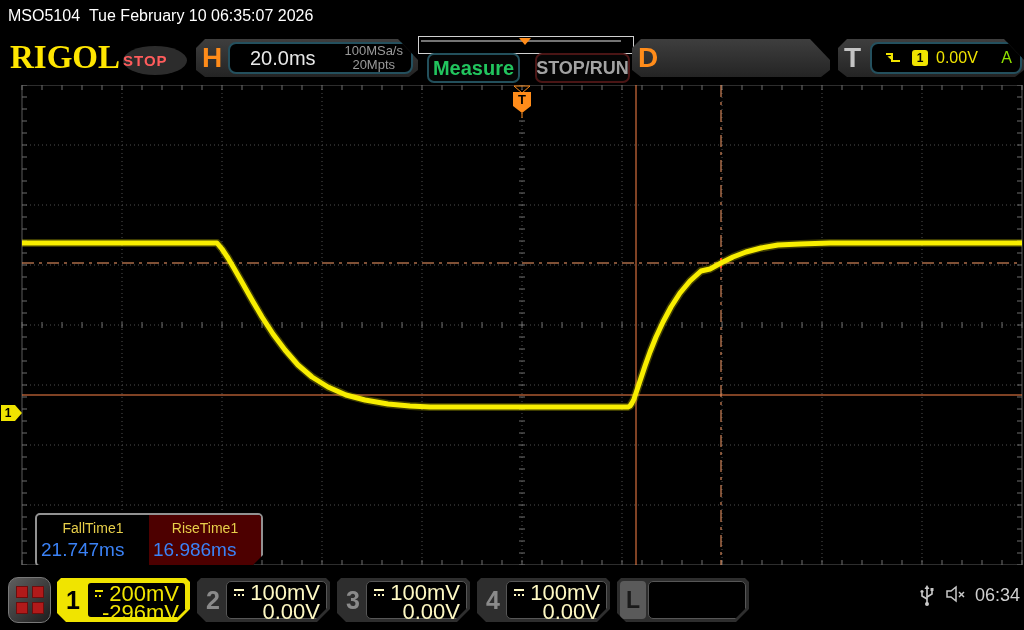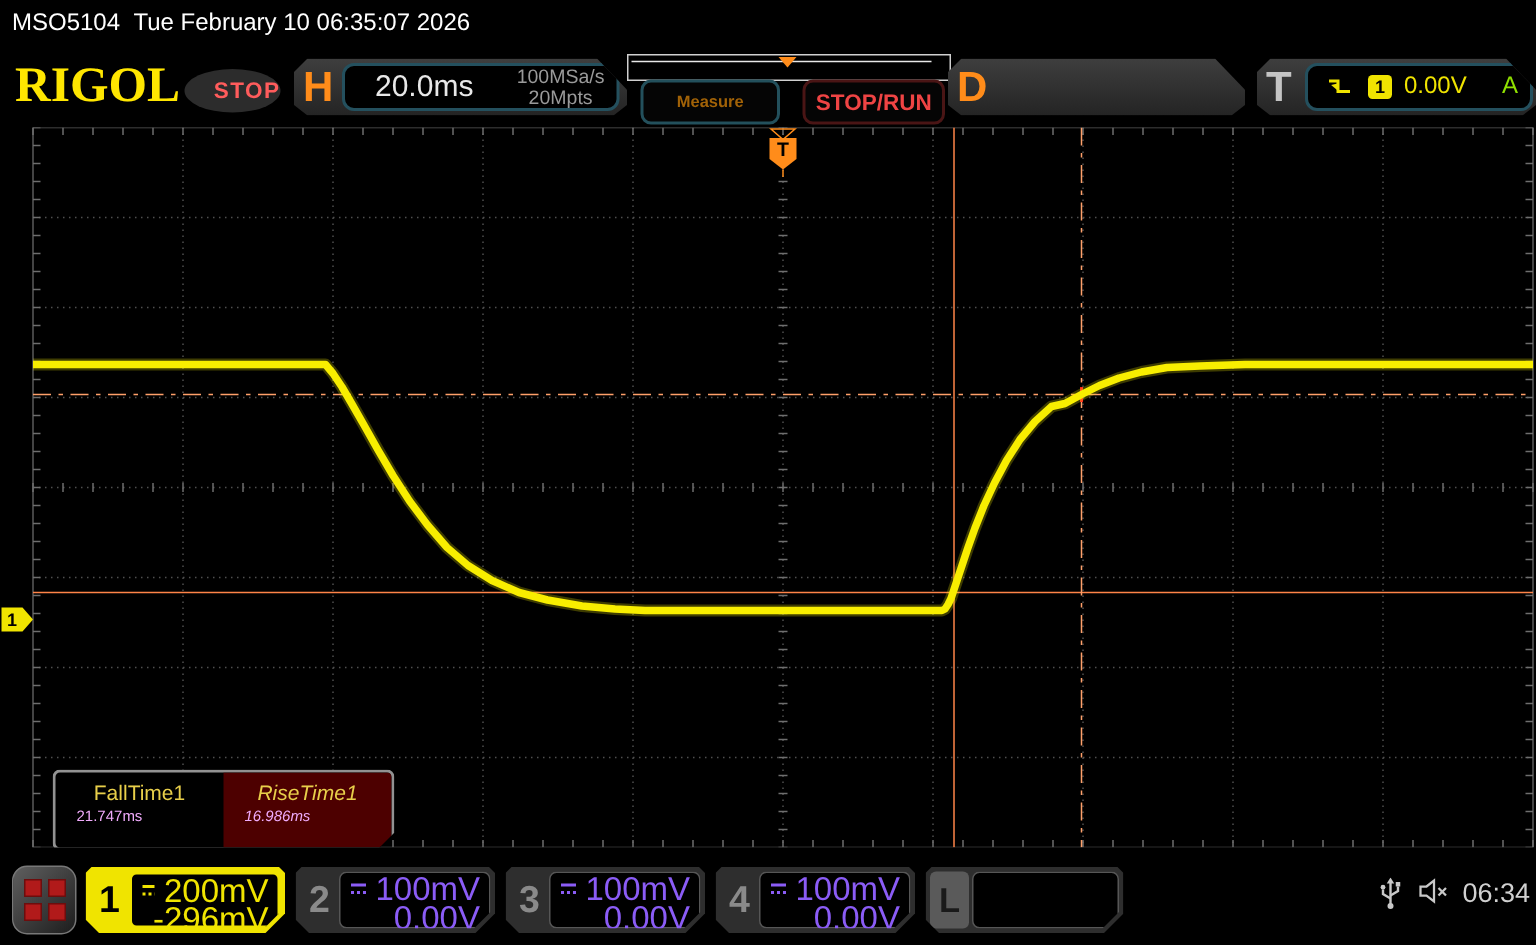--- a/index.html
+++ b/index.html
@@ -9,21 +9,21 @@
 
   
   #titlebar{left:0;top:0;width:836px;height:33px;background:#000;}
   #titlebar .txt{left:8px;top:7px;font-size:16px;color:#fff;white-space:pre;}
 
   
   #header{left:0;top:33px;width:1024px;height:50px;background:#000;}
   #logo{left:10px;top:6px;font-family:"Liberation Serif",serif;font-weight:bold;
         font-size:33px;color:#ffe600;letter-spacing:0px;}
   #stop-badge{left:123px;top:13px;width:64px;height:29px;background:#2c2c2c;
-        border-radius:50%;display:flex;align-items:center;justify-content:flex-end;}
+        border-radius:50%;display:flex;align-items:center;justify-content:flex-start;}
   #stop-badge span{color:#ff5c5c;font-weight:bold;font-size:15px;letter-spacing:1px;}
 
   .hpanel{background:linear-gradient(#3e3e3e,#242424);
         clip-path:polygon(9px 0%,calc(100% - 20px) 0%,100% 55%,100% calc(100% - 7px),calc(100% - 9px) 100%,9px 100%,0% calc(100% - 7px),0% 9px);}
   .hpanel .letter{position:absolute;left:6px;top:50%;transform:translateY(-50%);
         font-size:28px;font-weight:bold;}
   .innerbox{position:absolute;left:32px;top:3px;right:5px;bottom:3px;background:#000;
         border:2px solid #24505e;border-radius:8px;display:flex;align-items:center;}
 
   #h-panel{left:196px;top:6px;width:222px;height:38px;}
@@ -31,23 +31,23 @@
   #h-timebase{font-size:20px;color:#e8e8e8;margin-left:20px;}
   #h-right{margin-left:auto;margin-right:8px;text-align:center;color:#9a9a9a;
         font-size:13px;line-height:14px;}
 
   #preview-bar{left:418px;top:3px;width:214px;height:16px;background:#000;
         border:1px solid #d0d0d0;}
 
   .hbutton{background:#050505;border:2px solid #23505c;border-radius:7px;
         display:flex;align-items:center;justify-content:center;}
   #measure-btn{left:427px;top:20px;width:89px;height:26px;}
-  #measure-btn span{color:#a16207;font-weight:bold;font-size:11px;}
+  #measure-btn span{color:#22c55e;font-weight:bold;font-size:20px;}
   #stoprun-btn{left:535px;top:20px;width:91px;height:26px;border-color:#4a1515;}
-  #stoprun-btn span{color:#ef4444;font-weight:bold;font-size:15px;}
+  #stoprun-btn span{color:#a3a3a3;font-weight:bold;font-size:18px;}
 
   #d-panel{left:632px;top:6px;width:198px;height:38px;}
   #d-panel .letter{color:#ff8c1a;}
   #d-value{font-size:20px;color:#e8e8e8;margin-left:16px;}
 
   #t-panel{left:838px;top:6px;width:186px;height:38px;}
   #t-panel .letter{color:#c4c4c4;}
   #t-panel .innerbox{right:2px;}
   #t-badge{width:16px;height:16px;background:#f0e400;border-radius:3px;color:#000;
         font-weight:bold;font-size:12px;display:flex;align-items:center;
@@ -69,21 +69,21 @@
         display:flex;align-items:center;justify-content:center;
         font-size:25px;font-weight:bold;}
   .chbox .inner{position:absolute;left:29px;top:3px;right:3px;bottom:3px;background:#000;
         border:1px solid #565656;border-radius:5px;box-sizing:border-box;
         clip-path:polygon(0 0,100% 0,100% calc(100% - 11px),calc(100% - 11px) 100%,0 100%);
         font-size:22px;padding:1px 6px 0 6px;}
   .chbox .row1{display:flex;align-items:center;height:19px;}
   .chbox .row2{text-align:right;height:19px;line-height:19px;}
   .chbox.inactive{background:#2e2e2e;}
   .chbox.inactive .tab{color:#8a8a8a;}
-  .chbox.inactive .inner{color:#8b5cf6;}
+  .chbox.inactive .inner{color:#fef9c3;}
   .chbox.active{background:#f0e400;}
   .chbox.active .tab{color:#000;}
   .chbox.active .inner{color:#f0e400;border:2px solid #f0e400;}
   .coupling{margin-right:6px;}
 
   #ch1{left:57px;} #ch2{left:197px;} #ch3{left:337px;} #ch4{left:477px;}
 
   #l-panel{left:617px;top:13px;width:132px;height:44px;background:#2e2e2e;
         clip-path:polygon(0 4px,4px 0,calc(100% - 4px) 0,100% 4px,100% calc(100% - 13px),calc(100% - 13px) 100%,9px 100%,0 calc(100% - 9px));}
   #l-panel .ltab{position:absolute;left:3px;top:3px;width:26px;height:38px;background:#5a5a5a;
@@ -96,23 +96,23 @@
         padding-top:2px;font-family:"DejaVu Sans",sans-serif;}
 
   #status-icons{right:0px;top:20px;display:flex;align-items:flex-start;}
   #clock{color:#d0d0d0;font-size:18px;margin-left:8px;margin-right:4px;}
 
   
   #meas-popup{left:35px;top:513px;width:224px;height:50px;background:#000;
         border:2px solid #929292;border-radius:5px;display:flex;overflow:hidden;
         clip-path:polygon(0 0,100% 0,100% calc(100% - 12px),calc(100% - 12px) 100%,0 100%);}
   .meas-cell{width:133px;height:100%;}
-  .meas-cell.selected{background:#4d0000;font-style:italic;}
+  .meas-cell.selected{background:#4d0000;}
   .meas-label{color:#e8cf4a;font-size:14px;text-align:center;margin-top:5px;}
-  .meas-value{color:#f0abfc;font-size:10px;margin-top:3px;padding-left:14px;}
+  .meas-value{color:#3b82f6;font-size:19px;margin-top:3px;padding-left:4px;}
 </style>
 </head>
 <body>
 
 <div id="titlebar" class="abs">
   <div class="abs txt"><span>MSO5104</span>&nbsp;&nbsp;<span>Tue February 10 06:35:07 2026</span></div>
 </div>
 
 <div id="header" class="abs">
   <div id="logo" class="abs">RIGOL</div>

